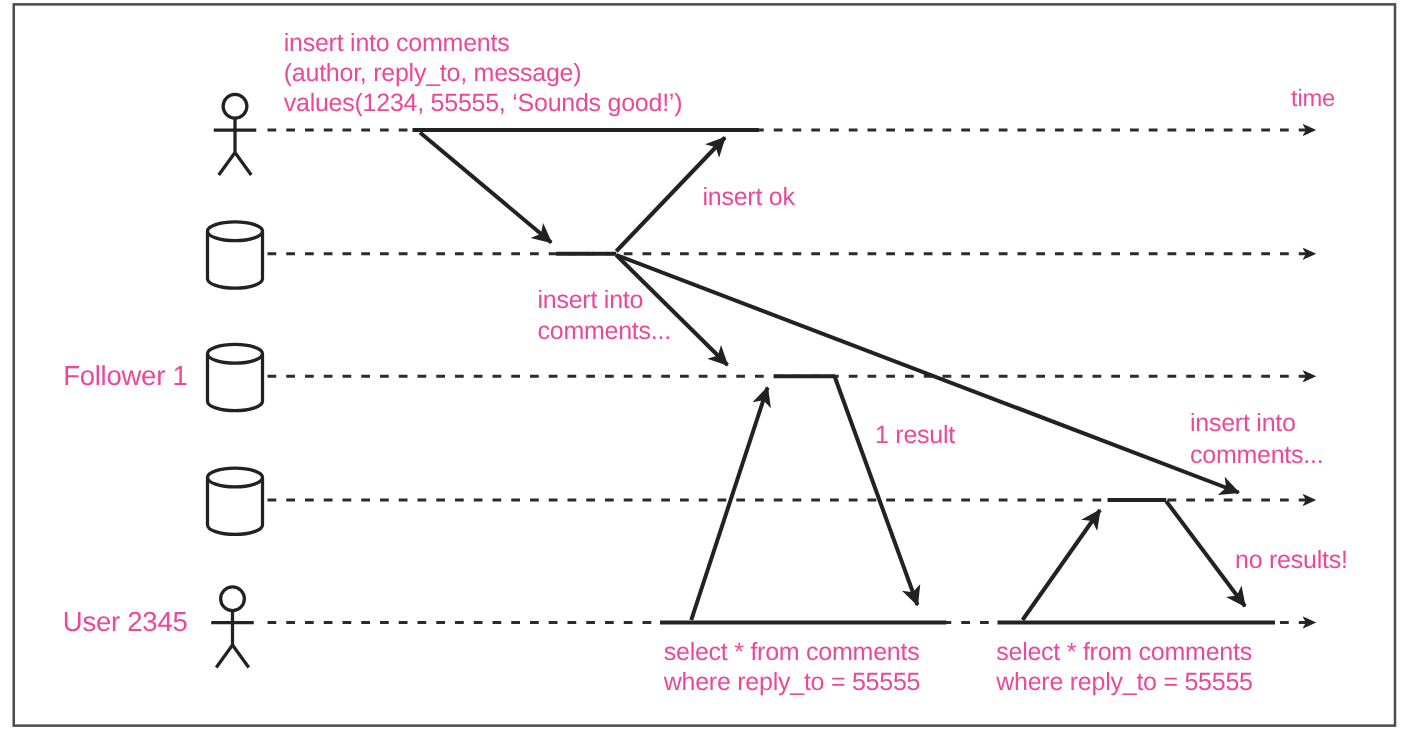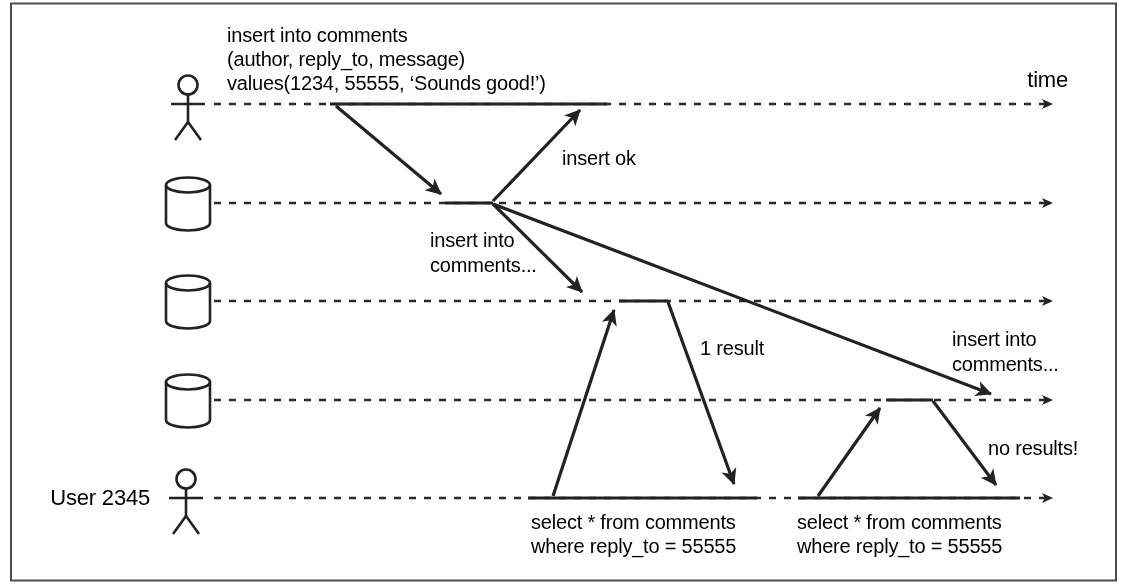--- a/index.html
+++ b/index.html
@@ -9,36 +9,36 @@
     height: 588px;
     background: #ffffff;
     font-family: "Liberation Sans", sans-serif;
     color: #1e1e1e;
     overflow: hidden;
   }
   .stage svg { position: absolute; left: 0; top: 0; }
   .lbl {
     position: absolute;
     white-space: pre-line;
-    color: #000000;
+    color: #ec4899;
     letter-spacing: -0.2px;
   }
   .lane-lbl {
     left: 20px;
     width: 130px;
     text-align: right;
     font-size: 22px;
     line-height: 26px;
   }
   .anno {
     font-size: 20px;
     line-height: 24px;
   }
   .time-lbl {
-    font-size: 22px;
+    font-size: 19px;
     line-height: 26px;
     text-align: right;
   }
 </style>
 </head>
 <body>
 
 <div class="stage">
 
   <svg width="1122" height="588" viewBox="0 0 1122 588">
@@ -109,20 +109,21 @@
       <g>
         <circle cx="186" cy="479" r="9.5"></circle>
         <line x1="186" y1="488.5" x2="186" y2="516"></line>
         <line x1="169" y1="498" x2="203" y2="498"></line>
         <line x1="186" y1="516" x2="173" y2="534"></line>
         <line x1="186" y1="516" x2="199" y2="534"></line>
       </g>
     </g>
   </svg>
 
+  <div class="lbl lane-lbl" style="top:288px">Follower 1</div>
   <div class="lbl lane-lbl" style="top:485px">User 2345</div>
 
   <div class="lbl time-lbl" style="left:968px; top:67px; width:100px">time</div>
 
   <div class="lbl anno" style="left:227px; top:23px">insert into comments
 (author, reply_to, message)
 values(1234, 55555, ‘Sounds good!’)</div>
 
   <div class="lbl anno" style="left:562px; top:146px">insert ok</div>
 

